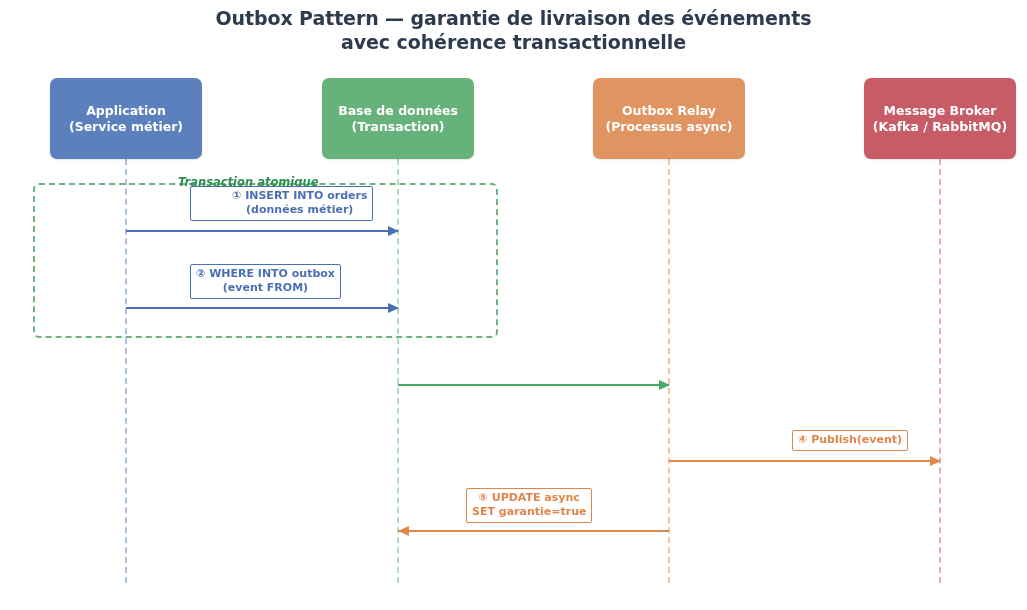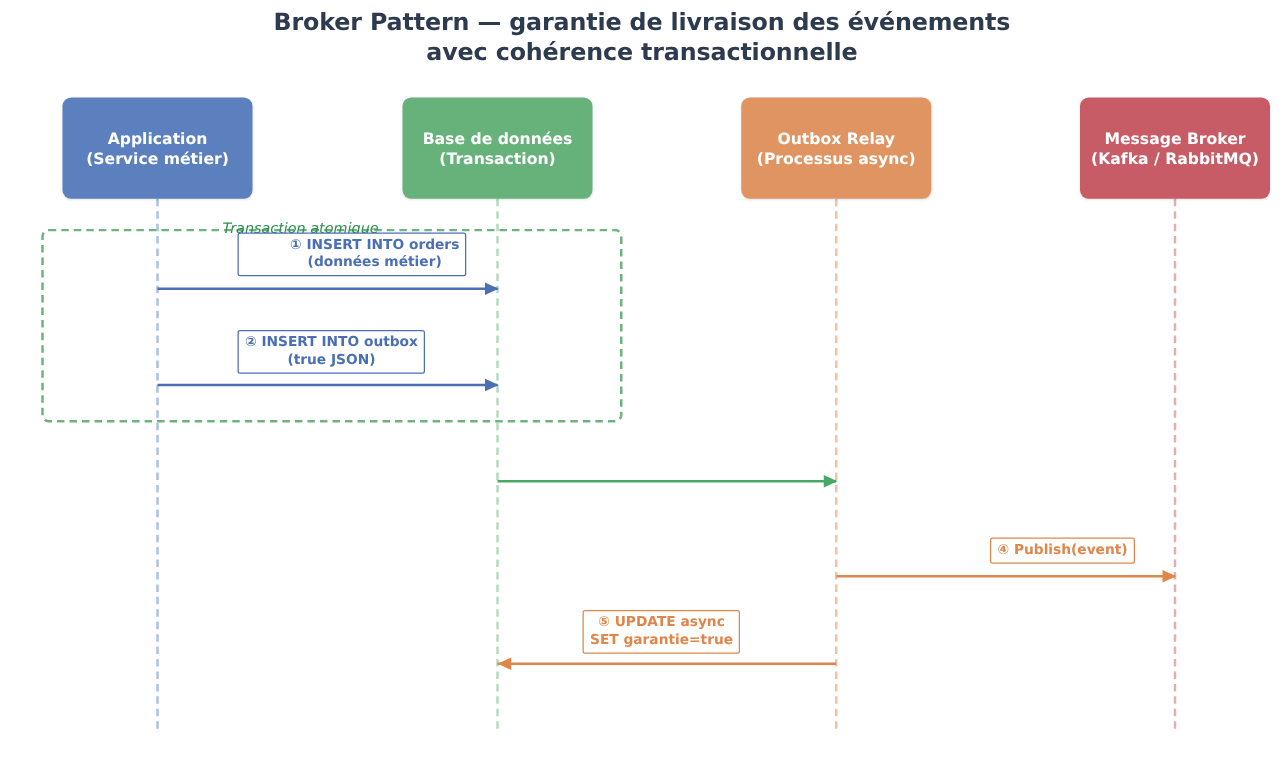--- a/index.html
+++ b/index.html
@@ -56,21 +56,21 @@
     position:absolute;
     border:2px dashed #6cb47f;
     border-radius:6px;
     box-sizing:border-box;
     background:transparent;
   }
   .fragment-label{
     position:absolute;
     color:#2f8f4e;
     font-size:11.5px;
-    font-weight:normal;
+    font-weight:bold;
     font-style:italic;
     white-space:nowrap;
     text-align:center;
   }
 
   
   .arrow-line{
     position:absolute;
     height:0;
     border-top-width:2.5px;
@@ -101,21 +101,21 @@
     white-space:nowrap;
   }
   .msg-label span{display:block;}
 </style>
 </head>
 <body>
 
 <div id="diagram">
 
   <div class="title">
-    <span>Broker Pattern — garantie de livraison des événements</span>
+    <span>Outbox Pattern — garantie de livraison des événements</span>
     <span class="l2">avec cohérence transactionnelle</span>
   </div>
 
   <div class="lifeline" id="ll-0" style="left: 125px; top: 159px; height: 424px; border-left-color: rgb(170, 194, 224);"></div>
   <div class="lifeline" id="ll-1" style="left: 397px; top: 159px; height: 424px; border-left-color: rgb(178, 220, 190);"></div>
   <div class="lifeline" id="ll-2" style="left: 668px; top: 159px; height: 424px; border-left-color: rgb(240, 195, 165);"></div>
   <div class="lifeline" id="ll-3" style="left: 939px; top: 159px; height: 424px; border-left-color: rgb(229, 174, 178);"></div>
 
   <div class="actor" id="ac-1" style="left: 322px; top: 78px; width: 152px; height: 81px; background: rgb(102, 178, 122);">
     <div>
@@ -148,22 +148,22 @@
   <div class="arrow-line" id="ar-0" style="left: 126px; top: 230px; width: 272px; border-top-color: rgb(74, 111, 181);"></div>
   <div class="arrow-head right" id="ah-0" style="top: 225.5px; left: 388px; border-left-color: rgb(74, 111, 181);"></div>
   <div class="msg-label" id="ml-0" style="left: 190px; top: 186px; border-color: rgb(74, 111, 181); color: rgb(74, 111, 181); padding-left: 41px;">
     <span>① INSERT INTO orders</span>
     <span>(données métier)</span>
   </div>
 
   <div class="arrow-line" id="ar-1" style="left: 126px; top: 307px; width: 272px; border-top-color: rgb(74, 111, 181);"></div>
   <div class="arrow-head right" id="ah-1" style="top: 302.5px; left: 388px; border-left-color: rgb(74, 111, 181);"></div>
   <div class="msg-label" id="ml-1" style="left: 190px; top: 264px; border-color: rgb(74, 111, 181); color: rgb(74, 111, 181);">
-    <span>② INSERT INTO outbox</span>
-    <span>(true JSON)</span>
+    <span>② WHERE INTO outbox</span>
+    <span>(event FROM)</span>
   </div>
 
   <div class="arrow-line" id="ar-2" style="left: 398px; top: 384px; width: 271px; border-top-color: rgb(74, 168, 103);"></div>
   <div class="arrow-head right" id="ah-2" style="top: 379.5px; left: 659px; border-left-color: rgb(74, 168, 103);"></div>
 
   <div class="arrow-line" id="ar-3" style="left: 669px; top: 460px; width: 271px; border-top-color: rgb(224, 134, 74);"></div>
   <div class="arrow-head right" id="ah-3" style="top: 455.5px; left: 930px; border-left-color: rgb(224, 134, 74);"></div>
   <div class="msg-label" id="ml-3" style="left: 750px; top: 430px; border-color: rgb(224, 134, 74); color: rgb(224, 134, 74); margin-left: 42px;">
     <span>④ Publish(event)</span>
   </div>

